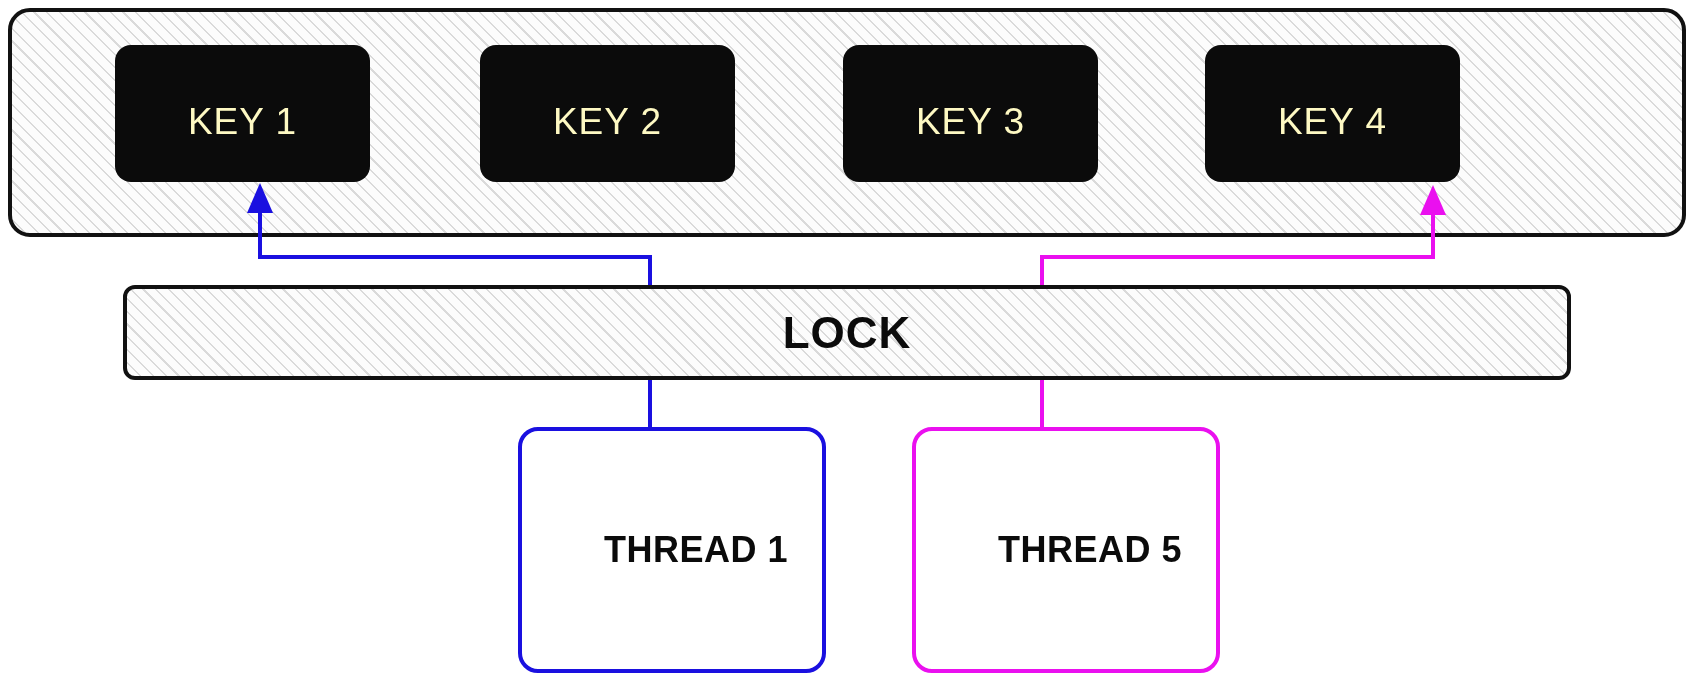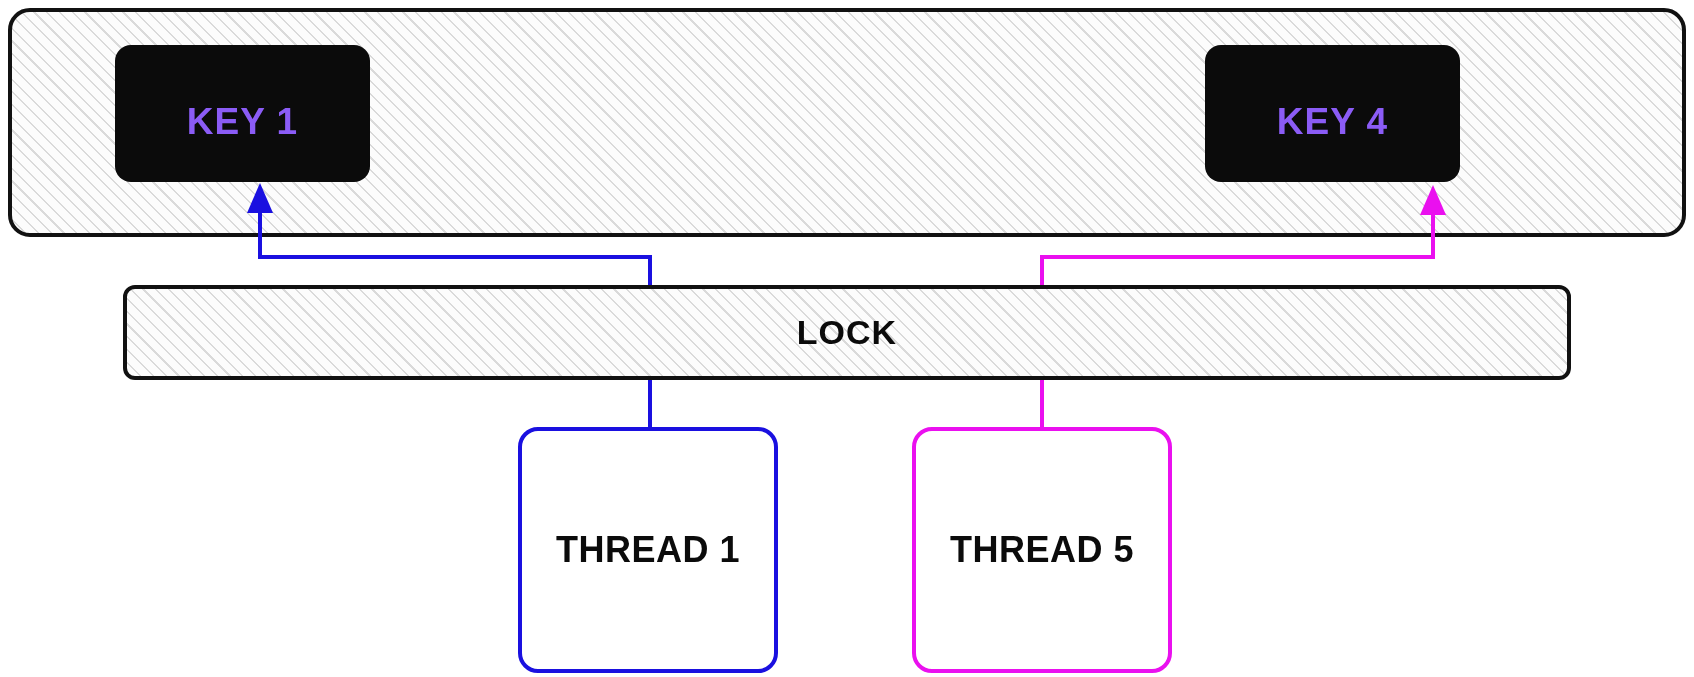--- a/index.html
+++ b/index.html
@@ -39,23 +39,23 @@
     top: 45px;
     width: 255px; height: 137px;
     background: #0b0b0b;
     border-radius: 16px;
     display: flex;
     align-items: center;
     justify-content: center;
     z-index: 2;
   }
   .key-box .key-label {
-    color: #8b5cf6;
+    color: #fef9c3;
     font-size: 37px;
-    font-weight: 700;
+    font-weight: 400;
     letter-spacing: 1px;
     white-space: nowrap;
     margin-top: 17px;
   }
   .key-1 { left: 115px; }
   .key-2 { left: 480px; }
   .key-3 { left: 843px; }
   .key-4 { left: 1205px; align-items: center; }
   
   .connector-layer {
@@ -72,56 +72,63 @@
     width: 1440px; height: 87px;
     border: 4px solid #111111;
     border-radius: 12px;
     display: flex;
     align-items: center;
     justify-content: center;
     z-index: 4;
   }
   .lock-label {
     color: #0b0b0b;
-    font-size: 34px;
+    font-size: 44px;
     font-weight: 800;
     letter-spacing: 1px;
   }
   
   .thread-box {
     position: absolute;
     top: 427px;
     width: 252px; height: 238px;
     background: #ffffff;
     border: 4px solid #000000;
     border-radius: 20px;
     display: flex;
     align-items: center;
     justify-content: center;
     z-index: 4;
+    padding-left: 48px;
   }
   .thread-1 { left: 518px; }
   .thread-2 { left: 912px; }
   .thread-label {
     color: #0b0b0b;
     font-size: 36px;
     font-weight: 800;
     letter-spacing: 0.5px;
     white-space: nowrap;
   }
 </style>
 </head>
 <body>
 
 <div class="canvas">
 
   <div class="keys-pool hatched"></div>
 
   <div class="key-box key-1">
     <span class="key-label">KEY 1</span>
+  </div>
+  <div class="key-box key-2">
+    <span class="key-label">KEY 2</span>
+  </div>
+  <div class="key-box key-3">
+    <span class="key-label">KEY 3</span>
   </div>
   <div class="key-box key-4">
     <span class="key-label">KEY 4</span>
   </div>
 
   <svg class="connector-layer" viewBox="0 0 1694 677" xmlns="http://www.w3.org/2000/svg">
 
     <polyline points="650,429 650,257 260,257 260,206" fill="none" stroke="#1a10e0" stroke-width="4"></polyline>
     <path d="M260 183 L247 213 L273 213 Z" fill="#1a10e0"></path>
 

